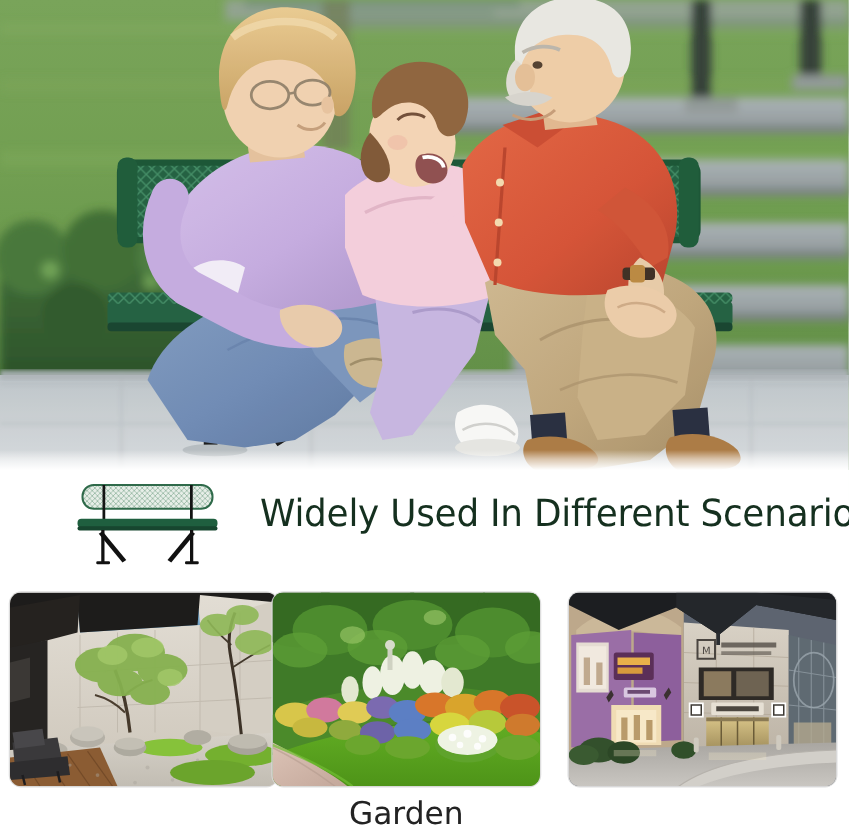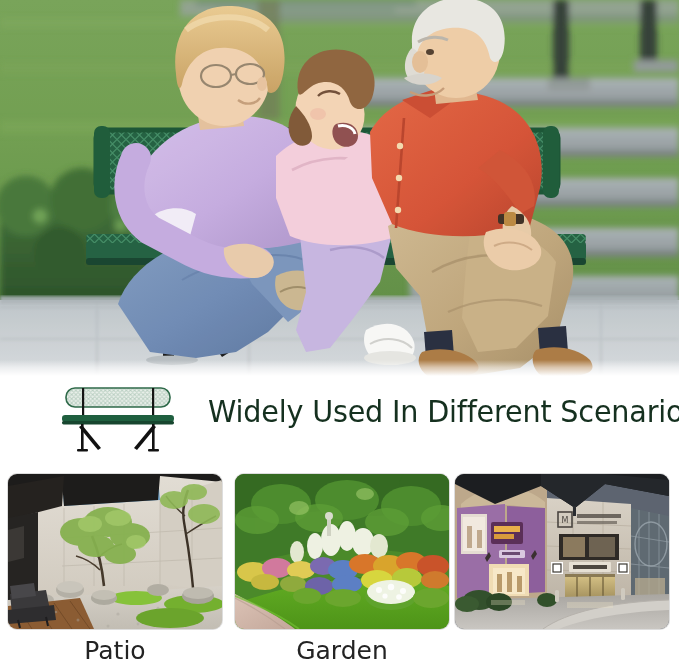--- a/index.html
+++ b/index.html
@@ -85,21 +85,21 @@
     width: 679px;
     height: 198px;
   }
   .thumb-card {
     position: absolute;
     top: 2px;
     width: 214px;
     height: 155px;
   }
   .thumb-card.c0 { left: 8px; }
-  .thumb-card.c1 { left: 235px; }
+  .thumb-card.c1 { left: 218px; }
   .thumb-card.c2 { left: 455px; }
 
   .thumb-frame {
     position: absolute;
     left: 0; top: 0;
     width: 214px;
     height: 155px;
     border-radius: 9px;
     overflow: hidden;
     background: #cfcfcf;
@@ -529,21 +529,20 @@
           <g fill="#a9a59b" opacity="0.45">
             <circle cx="110" cy="140" r="1.6"></circle>
               <circle cx="130" cy="150" r="1.4"></circle>
             <circle cx="70" cy="146" r="1.5"></circle>
               <circle cx="150" cy="134" r="1.3"></circle>
             <circle cx="100" cy="152" r="1.5"></circle>
               <circle cx="48" cy="138" r="1.3"></circle>
           </g>
         </svg>
       </div>
-      <div class="thumb-label">Patio</div>
     </div>
 
     <div class="thumb-card c1">
       <div class="thumb-frame">
         <svg viewBox="0 0 214 155" preserveAspectRatio="none">
           <defs>
             <linearGradient id="lawnG" x1="0" y1="0" x2="0" y2="1">
               <stop offset="0%" stop-color="#62ad24"></stop>
               <stop offset="100%" stop-color="#4e9418"></stop>
             </linearGradient>

